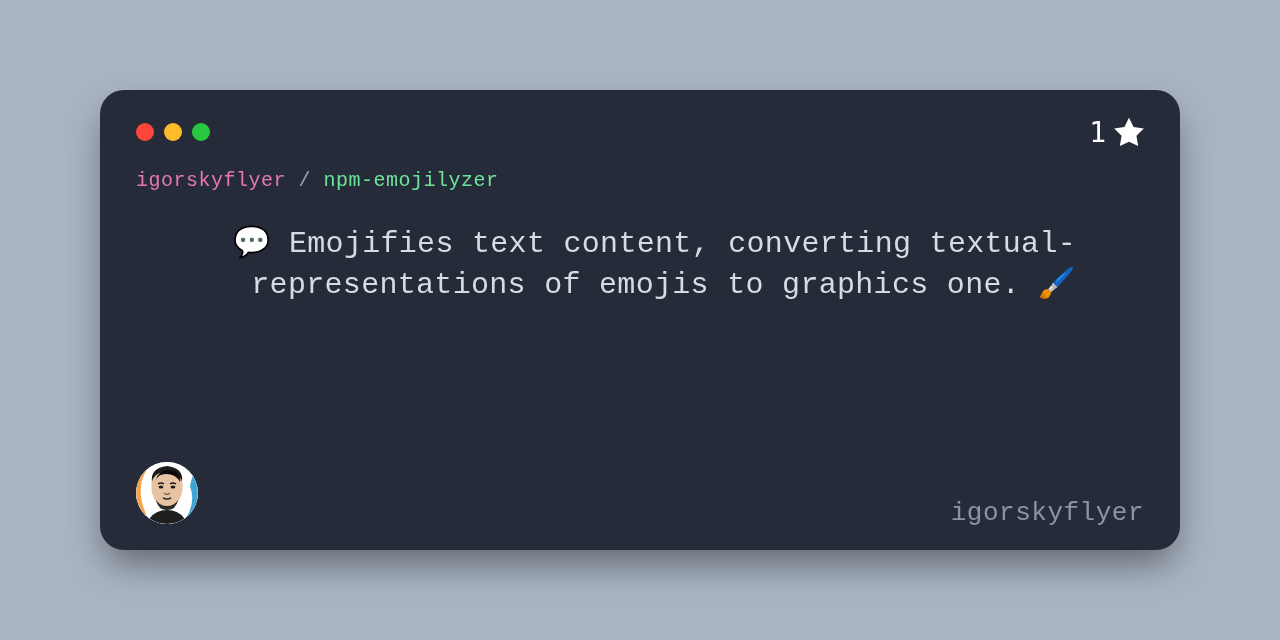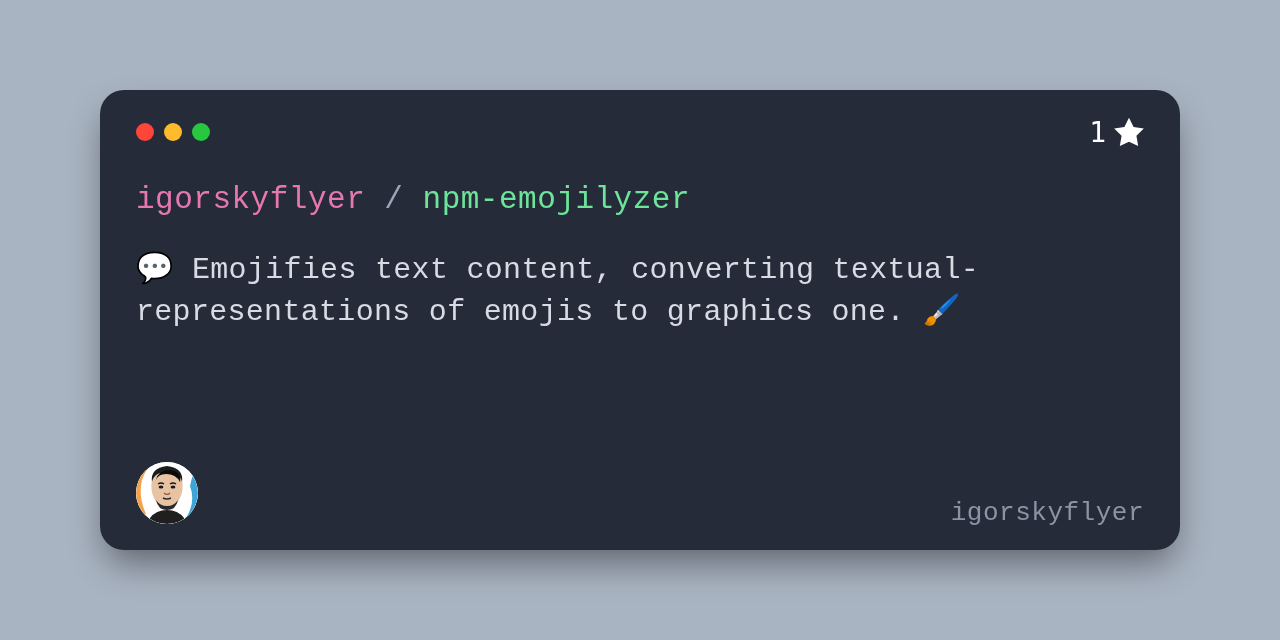--- a/index.html
+++ b/index.html
@@ -55,41 +55,42 @@
     .star-count {
       font-size: 28px;
       font-family: "SFMono-Regular", "Menlo", "Consolas", monospace;
     }
     .star-icon {
       width: 30px;
       height: 30px;
       fill: #ffffff;
     }
     .title-row {
-      margin-top: 34px;
-      font-size: 31px;
+      margin-top: 22px;
+      font-size: 20px;
       line-height: 1.3;
       letter-spacing: 0.5px;
     }
     .owner {
       color: #e778af;
     }
     .slash {
       color: #9aa5b9;
     }
     .repo {
       color: #6ce59a;
     }
     .description {
       margin-top: 30px;
       font-size: 30px;
       line-height: 1.38;
       color: #d7dbe4;
       max-width: 940px;
       letter-spacing: 0.3px;
+      text-align: right;
     }
     .avatar {
       position: absolute;
       left: 36px;
       bottom: 26px;
       width: 62px;
       height: 62px;
       border-radius: 50%;
       overflow: hidden;
       background: #fff;

